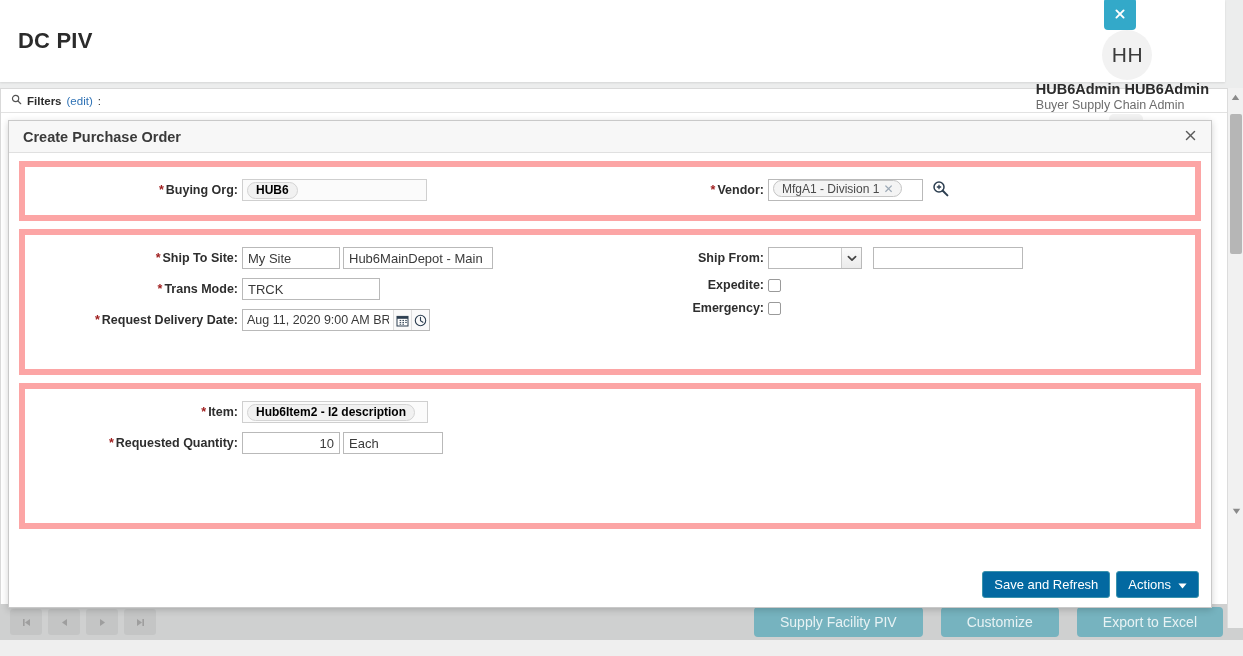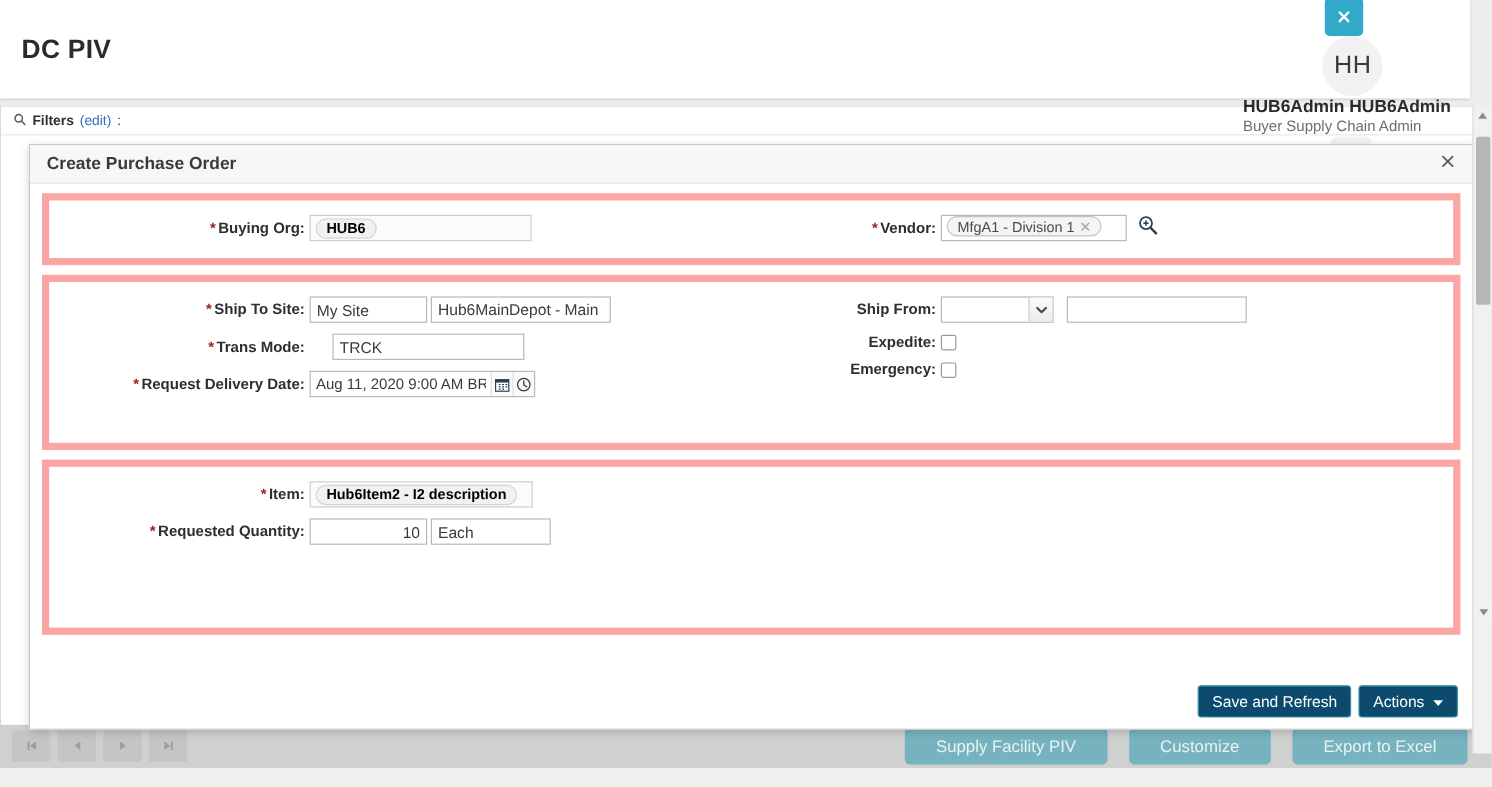--- a/index.html
+++ b/index.html
@@ -94,21 +94,21 @@
     font-size: 14px; font-family: "Liberation Sans", sans-serif;
     white-space: nowrap;
   }
   .bottom-strip {
     position: absolute; left: 0; top: 640px;
     width: 1243px; height: 16px; background: #efefef;
   }
 
   
   .modal {
-    position: absolute; left: 24px; top: 120px;
+    position: absolute; left: 8px; top: 120px;
     width: 1204px; height: 488px;
     background: #ffffff;
     border: 1px solid #c9c9c9;
     box-shadow: 0 2px 7px rgba(0,0,0,.18);
     z-index: 10;
     display: flex; flex-direction: column;
   }
   .modal-header {
     height: 32px; background: #f7f7f7;
     border-bottom: 1px solid #e0e0e0;
@@ -208,21 +208,21 @@
     align-items: center; justify-content: center;
     border-left: 1px solid #dedede; background: #fafafa;
   }
 
   .modal-footer {
     height: 46px; display: flex; align-items: center;
     justify-content: flex-end; padding-right: 12px; gap: 6px;
     background: #fff;
   }
   .btn-primary {
-    background: #0c4a6e; color: #fff;
+    background: #0369a1; color: #fff;
     border: 1px solid #3a93ad; border-radius: 3px;
     height: 27px; padding: 0 11px; font-size: 13px;
     font-family: "Liberation Sans", sans-serif; cursor: pointer;
     display: flex; align-items: center; gap: 7px;
   }
 
   
   .vscroll {
     position: absolute; right: 0; top: 88px;
     width: 16px; height: 540px; background: #f1f1f1;
@@ -436,21 +436,21 @@
               <input class="inp" style="width: 98px;" value="My Site">
               <input class="inp" style="width: 150px; margin-left: 3px;" value="Hub6MainDepot - Main D">
             </div>
           </div>
 
           <div class="frow">
             <div class="flabel lab-w-1">
               <span class="req">*</span><span>Trans Mode:</span>
             </div>
             <div class="fctl">
-              <input class="inp" style="width: 160px; margin-left: 19px;" value="TRCK">
+              <input class="inp" style="width: 138px;" value="TRCK">
             </div>
           </div>
 
           <div class="frow">
             <div class="flabel lab-w-1">
               <span class="req">*</span><span>Request Delivery Date:</span>
             </div>
             <div class="fctl">
               <div class="date-wrap">
                 <input value="Aug 11, 2020 9:00 AM BRT" style="">

